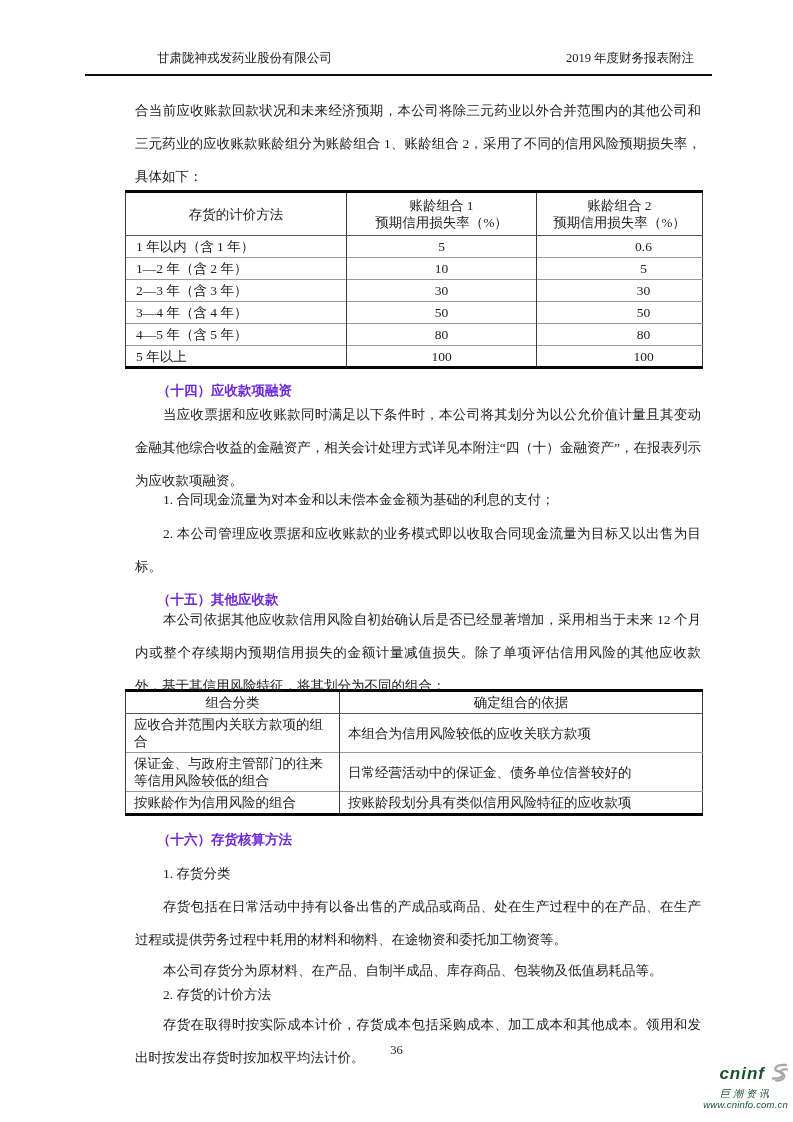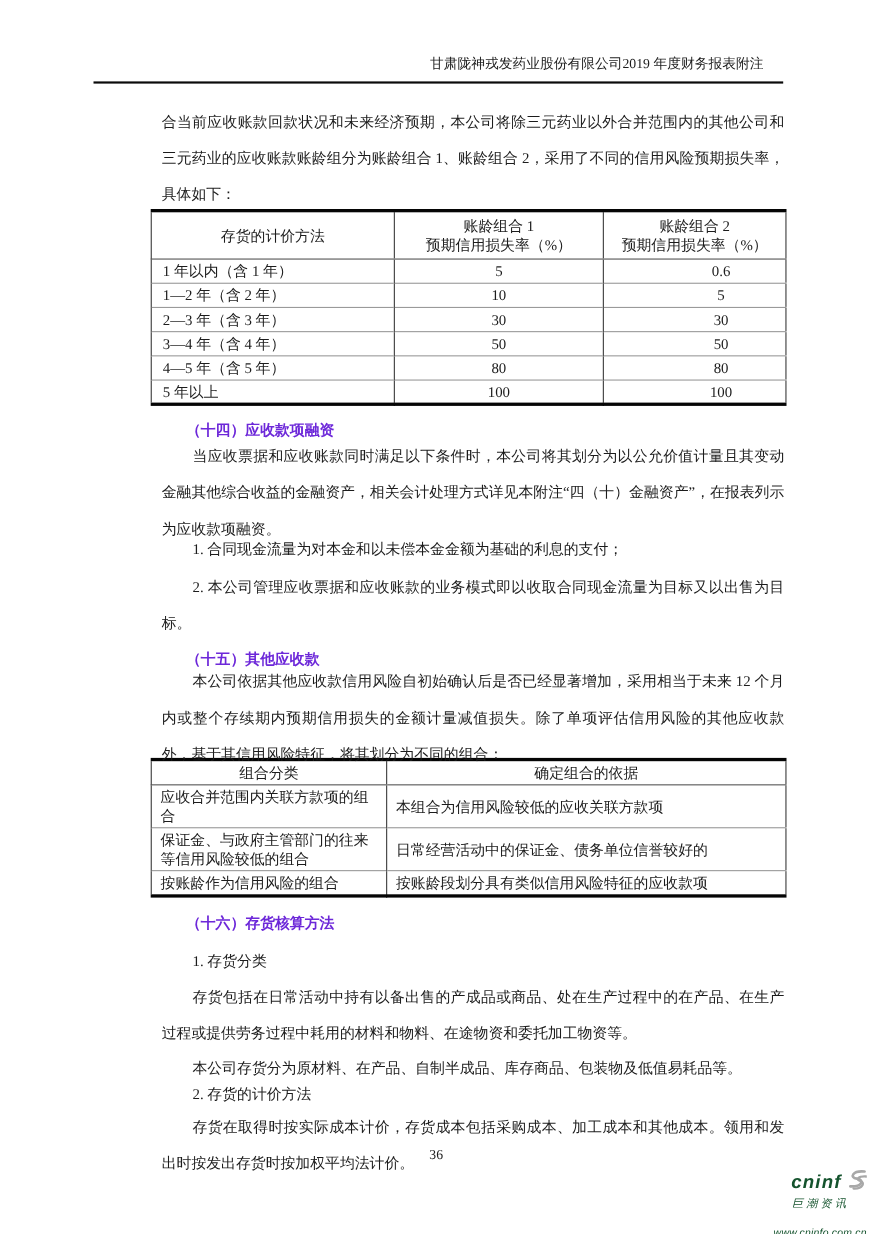--- a/index.html
+++ b/index.html
@@ -16,28 +16,28 @@
   }
   
   .hdr {
     position: absolute;
     left: 85px;
     right: 81px;
     top: 50px;
     padding: 0 18px 7px 72px;
     border-bottom: 2px solid #0a0a0a;
     display: flex;
-    justify-content: flex-end;
+    justify-content: space-between;
     align-items: flex-end;
     font-size: 12.5px;
   }
   
   .content {
     position: absolute;
-    left: 147px;
+    left: 135px;
     top: 74px;
     width: 566px;
     font-size: 13.5px;
     line-height: 33px;
   }
   .content p { text-align: justify; }
   .indent { text-indent: 28px; }
   .sec-h { font-weight: bold; color: #6d28d9; text-indent: 22px; line-height: 33px; }
   
   table.doc {
@@ -91,21 +91,21 @@
     display: flex;
     justify-content: flex-end;
     align-items: center;
     gap: 1px;
   }
   .cninf .wordmark {
     font-size: 17px;
     font-weight: bold;
     letter-spacing: 1px;
   }
-  .cninf .cn-name { font-size: 10px; letter-spacing: 3px; margin: 1px 16px 17px 0; }
+  .cninf .cn-name { font-size: 10px; letter-spacing: 3px; margin: 1px 16px 1px 0; }
   .cninf .url { font-size: 9.5px; letter-spacing: 0.2px; }
 </style>
 </head>
 <body>
 
 <div class="page">
 
   <div class="hdr">
     <span>甘肃陇神戎发药业股份有限公司</span>
     <span>2019 年度财务报表附注</span>

